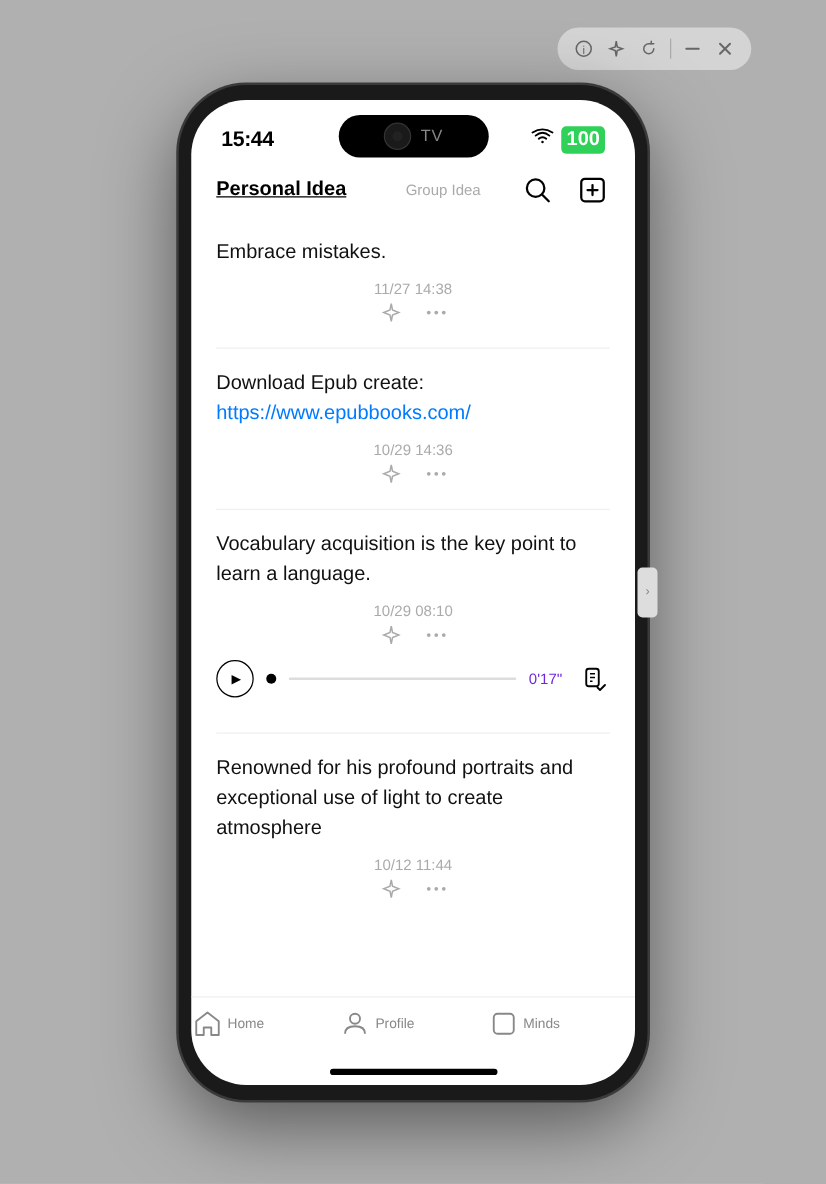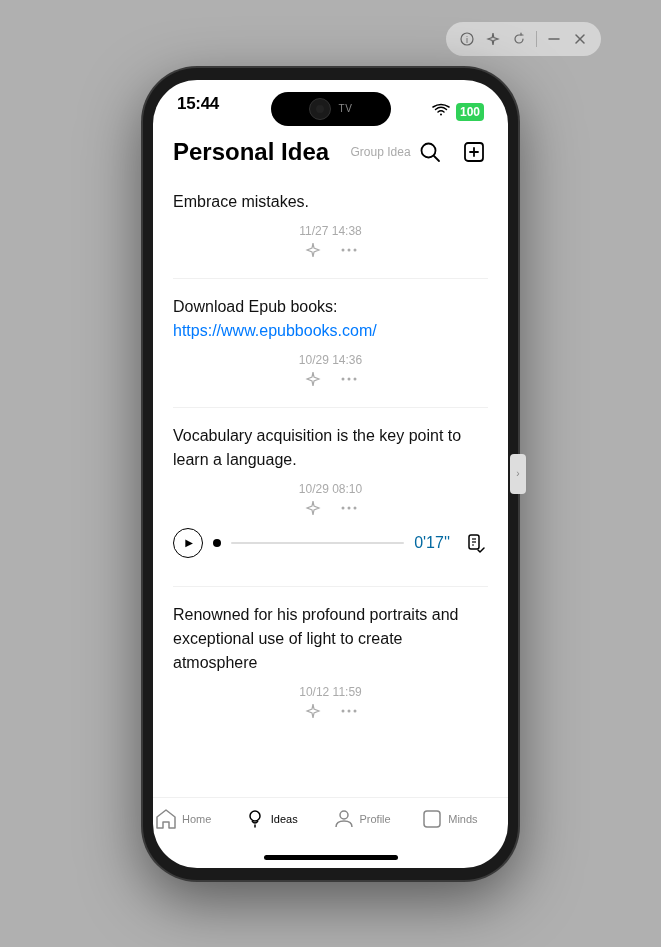--- a/index.html
+++ b/index.html
@@ -73,20 +73,21 @@
       border-radius: 44px;
       overflow: hidden;
       display: flex;
       flex-direction: column;
     }
 
     
     .status-bar {
       display: flex;
       justify-content: space-between;
+      align-items: center;
       padding: 14px 24px 0;
       height: 50px;
       flex-shrink: 0;
     }
 
     .status-time {
       font-size: 17px;
       font-weight: 600;
       color: #000;
       letter-spacing: -0.3px;
@@ -118,47 +119,48 @@
       height: 22px;
       background: #1a1a1a;
       border-radius: 50%;
       border: 1px solid #333;
       display: flex;
       align-items: center;
       justify-content: center;
     }
 
     .appletv-badge {
-      font-size: 10px;
+      font-size: 13px;
       color: #888;
       letter-spacing: 0.5px;
     }
 
     .battery {
       background: #30d158;
       color: #fff;
-      font-size: 12px;
+      font-size: 16px;
       font-weight: 700;
       padding: 2px 4px;
       border-radius: 4px;
     }
 
     
     .app-header {
       display: flex;
       align-items: center;
       padding: 8px 20px 8px;
       flex-shrink: 0;
     }
 
     .tab-personal {
-      font-size: 24px;
+      font-size: 16px;
       font-weight: 700;
       color: #000;
       margin-right: 16px;
+      text-decoration: underline;
     }
 
     .tab-group {
       font-size: 12px;
       font-weight: 400;
       color: #aaa;
       flex: 1;
       text-align: center;
     }
 
@@ -271,22 +273,22 @@
     }
 
     .audio-progress {
       flex: 1;
       height: 2px;
       background: #ddd;
       border-radius: 2px;
     }
 
     .audio-duration {
-      font-size: 16px;
-      color: #0369a1;
+      font-size: 12px;
+      color: #6d28d9;
       flex-shrink: 0;
     }
 
     .audio-transcribe {
       width: 28px;
       height: 28px;
       display: flex;
       align-items: center;
       justify-content: center;
       cursor: pointer;
@@ -466,21 +468,21 @@
                 <circle cx="8" cy="2" r="1.5" fill="#aaa"></circle>
                 <circle cx="14" cy="2" r="1.5" fill="#aaa"></circle>
               </svg>
             </div>
           </div>
         </div>
       </div>
 
       <div class="idea-card">
         <p class="idea-text">
-          <span>Download Epub books: </span><a class="idea-link" href="#">https://www.epubbooks.com/</a>
+          <span>Download Epub create: </span><a class="idea-link" href="#">https://www.epubbooks.com/</a>
         </p>
         <div class="idea-meta">
           <span class="idea-date">10/29 14:36</span>
           <div class="idea-actions">
             <div class="action-btn">
               <svg width="16" height="16" viewBox="0 0 16 16" fill="none">
                 <path d="M8 1 L9 6 L14 8 L9 10 L8 15 L7 10 L2 8 L7 6 Z" stroke="#aaa" stroke-width="1.2" fill="none"></path>
               </svg>
             </div>
             <div class="action-btn">
@@ -529,21 +531,21 @@
               <line x1="10" y1="14" x2="12" y2="14" stroke="#000" stroke-width="1.2"></line>
               <path d="M16 19 L18 21 L22 17" stroke="#000" stroke-width="1.5" stroke-linecap="round" stroke-linejoin="round"></path>
             </svg>
           </div>
         </div>
       </div>
 
       <div class="idea-card">
         <p class="idea-text">Renowned for his profound portraits and exceptional use of light to create atmosphere</p>
         <div class="idea-meta">
-          <span class="idea-date">10/12 11:59</span>
+          <span class="idea-date">10/12 11:44</span>
           <div class="idea-actions">
             <div class="action-btn">
               <svg width="16" height="16" viewBox="0 0 16 16" fill="none">
                 <path d="M8 1 L9 6 L14 8 L9 10 L8 15 L7 10 L2 8 L7 6 Z" stroke="#aaa" stroke-width="1.2" fill="none"></path>
               </svg>
             </div>
             <div class="action-btn">
               <svg width="16" height="4" viewBox="0 0 16 4">
                 <circle cx="2" cy="2" r="1.5" fill="#aaa"></circle>
                 <circle cx="8" cy="2" r="1.5" fill="#aaa"></circle>
@@ -560,30 +562,20 @@
 
       <div class="nav-item">
         <div class="nav-icon">
           <svg width="24" height="24" viewBox="0 0 24 24" fill="none">
             <path d="M3 10 L12 3 L21 10 L21 21 L15 21 L15 15 L9 15 L9 21 L3 21 Z" stroke="#888" stroke-width="1.5" fill="none" stroke-linejoin="round"></path>
           </svg>
         </div>
         <span class="nav-label">Home</span>
       </div>
 
-      <div class="nav-item active">
-        <div class="nav-icon">
-          <svg width="24" height="24" viewBox="0 0 24 24" fill="none">
-            <circle cx="12" cy="9" r="5" stroke="#000" stroke-width="1.5"></circle>
-            <path d="M9 14 Q12 18 15 14" stroke="#000" stroke-width="1.5" fill="none"></path>
-            <line x1="12" y1="18" x2="12" y2="20" stroke="#000" stroke-width="1.5" stroke-linecap="round"></line>
-          </svg>
-        </div>
-        <span class="nav-label" style="color:#000;">Ideas</span>
-      </div>
 
       <div class="nav-item">
         <div class="nav-icon">
           <svg width="24" height="24" viewBox="0 0 24 24" fill="none">
             <path d="M4 20 Q4 14 12 14 Q20 14 20 20" stroke="#888" stroke-width="1.5" fill="none"></path>
             <circle cx="12" cy="8" r="4" stroke="#888" stroke-width="1.5" fill="none"></circle>
           </svg>
         </div>
         <span class="nav-label">Profile</span>
       </div>

